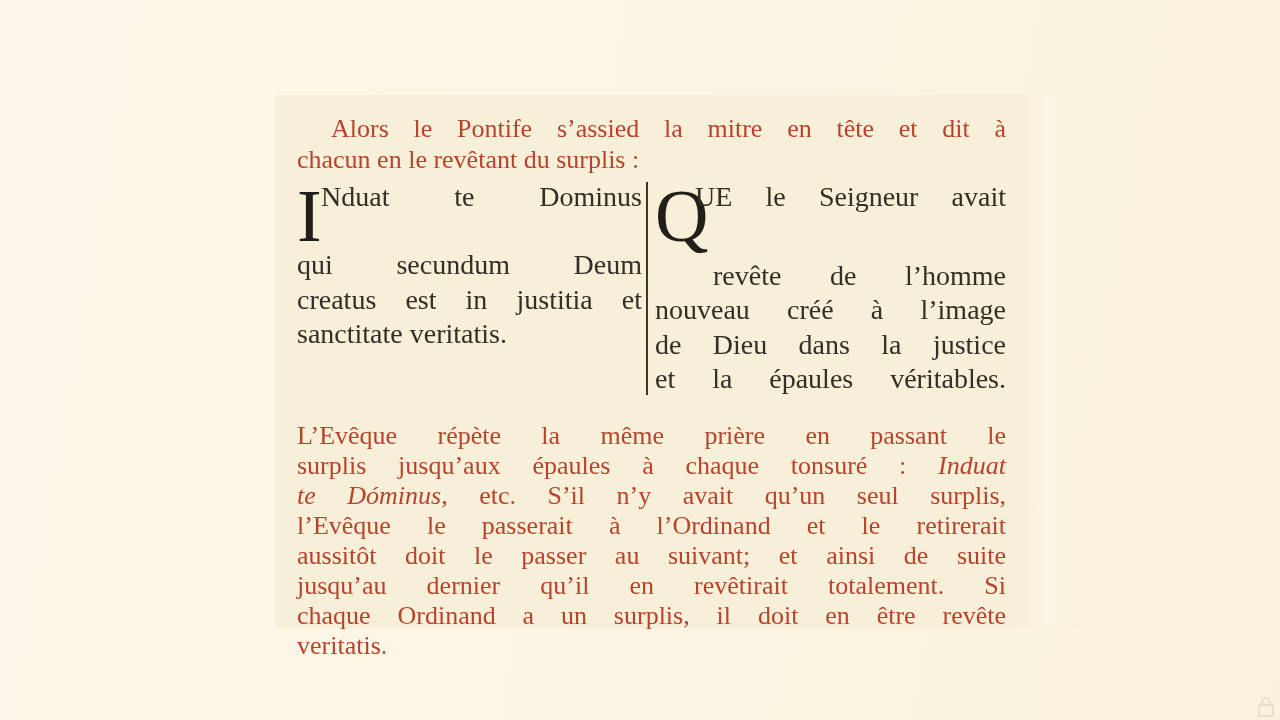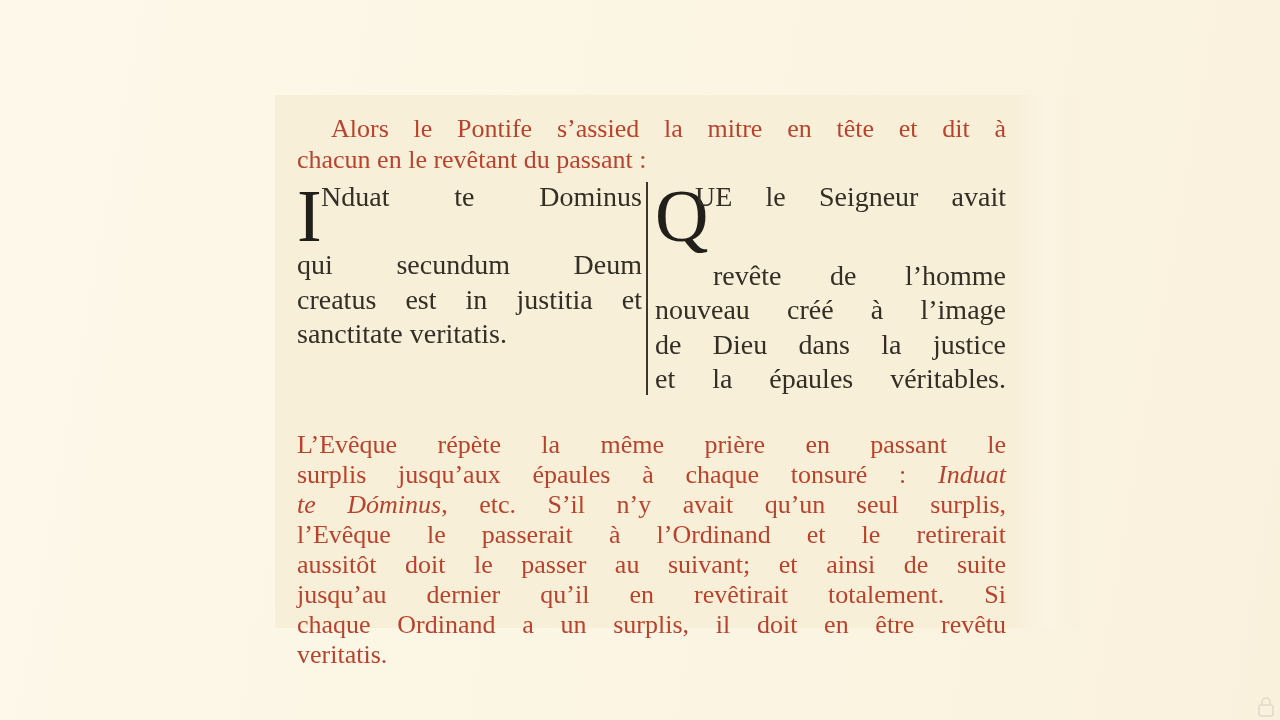--- a/index.html
+++ b/index.html
@@ -53,21 +53,21 @@
     line-height: 64px;
     margin-top: 4px;
     color: #211f1a;
   }
   .cap-i { width: 24px; }
   .cap-q { width: 40px; }
   .cap-lines { flex: 1; min-width: 0; }
   .pl24 { padding-left: 24px; }
   .pl18 { padding-left: 18px; margin-top: 44px; }
   .rubric2 {
-    margin-top: 33px;
+    margin-top: 24px;
     color: #b8432c;
     font-size: 26px;
     line-height: 30px;
   }
   .it { font-style: italic; }
   .watermark {
     position: absolute;
     right: 5px;
     bottom: 2px;
     width: 18px;
@@ -76,21 +76,21 @@
   }
 </style>
 </head>
 <body>
 
 <div class="canvas">
   <div class="paper">
 
     <div class="rubric">
       <div class="line jl first-line">Alors le Pontife s’assied la mitre en tête et dit à</div>
-      <div class="line">chacun en le revêtant du passant :</div>
+      <div class="line">chacun en le revêtant du surplis :</div>
     </div>
 
     <div class="cols">
 
       <div class="col-left">
         <div class="cap-row">
           <div class="cap cap-i">I</div>
           <div class="cap-lines">
             <div class="line jl">Nduat te Dominus</div>
           </div>
@@ -116,21 +116,21 @@
       </div>
     </div>
 
     <div class="rubric2">
       <div class="line jl first-line">L’Evêque répète la même prière en passant le</div>
       <div class="line jl"><span>surplis jusqu’aux épaules à chaque tonsuré : </span><span class="it">Induat</span></div>
       <div class="line jl"><span class="it">te Dóminus</span><span>, etc. S’il n’y avait qu’un seul surplis,</span></div>
       <div class="line jl">l’Evêque le passerait à l’Ordinand et le retirerait</div>
       <div class="line jl">aussitôt doit le passer au suivant; et ainsi de suite</div>
       <div class="line jl">jusqu’au dernier qu’il en revêtirait totalement. Si</div>
-      <div class="line jl">chaque Ordinand a un surplis, il doit en être revêtu</div>
+      <div class="line jl">chaque Ordinand a un surplis, il doit en être revête</div>
       <div class="line">veritatis.</div>
     </div>
 
   </div>
 
   <div class="watermark">
     <svg width="18" height="22" viewBox="0 0 18 22" xmlns="http://www.w3.org/2000/svg">
       <rect x="2" y="9" width="14" height="11" rx="2" fill="none" stroke="#6b6152" stroke-width="1.5"></rect>
       <path d="M5 9 V6 a4 4 0 0 1 8 0 V9" fill="none" stroke="#6b6152" stroke-width="1.5"></path>
     </svg>

